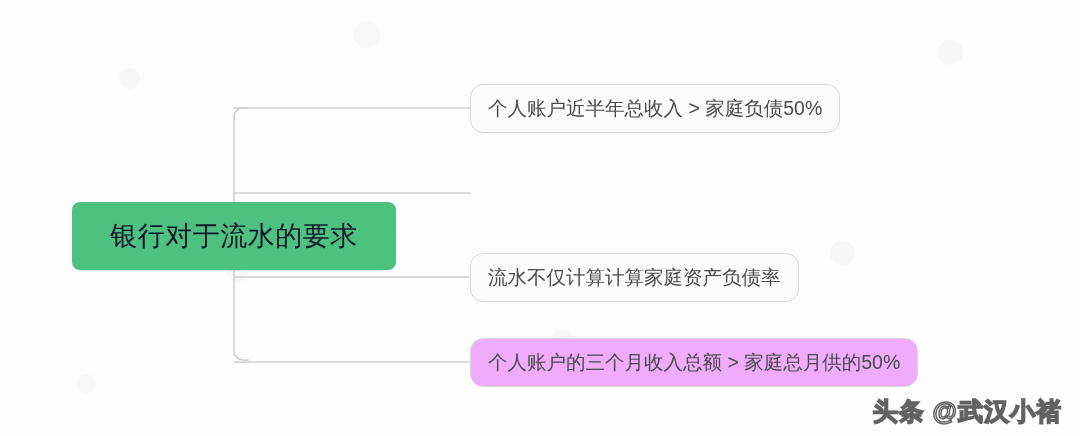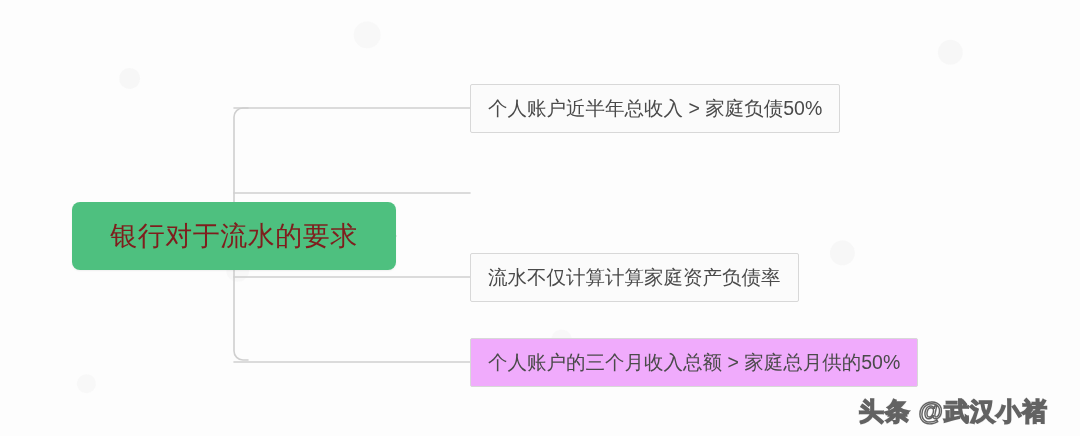--- a/index.html
+++ b/index.html
@@ -69,40 +69,40 @@
     color: #ffffff;
     font-size: 27px;
     letter-spacing: .5px;
     line-height: 1;
   }
 
   
   .branch-node {
     background: #fbfbfb;
     border: 1px solid #d8d8d8;
-    border-radius: 2px;
+    border-radius: 13px;
     padding: 6px 17px;
     height: 49px;
     text-align: center;
   }
   .branch-node .mm-label {
     color: #4a4a4a;
     font-size: 19.5px;
     line-height: 1;
   }
 
   #branch-node-1 { left: 470px; top: 84px;  }
   #branch-node-2 { left: 470px; top: 169px; }
   #branch-node-3 { left: 470px; top: 253px; }
   #branch-node-4 { left: 470px; top: 338px; }
 
   
   #watermark {
     position: absolute;
-    right: 32px;
+    right: 18px;
     bottom: 8px;
     font-size: 25px;
     font-weight: bold;
     letter-spacing: 1px;
     color: #ffffff;
     -webkit-text-stroke: 1.4px #5a5a5a;
     text-shadow:
        1px  1px 0 #efefef,
       -1px -1px 0 #efefef;
     opacity: .95;
@@ -126,21 +126,21 @@
       <path d="M234 108 H470" stroke="#cfcfcf"></path>
       <path d="M234 193 H470" stroke="#cfcfcf"></path>
       <path d="M234 277 H470" stroke="#cfcfcf"></path>
       <path d="M234 362 H470" stroke="#cfcfcf"></path>
 
       <path d="M396 236 H234" stroke="#cfcfcf"></path>
     </g>
   </svg>
 
   <div class="mm-node" id="root-node" style="--root-bg: #4ec07f;">
-    <span class="mm-label" style="color: #7f1d1d;">银行对于流水的要求</span>
+    <span class="mm-label" style="color: #0f172a;">银行对于流水的要求</span>
   </div>
 
   <div class="mm-node branch-node" id="branch-node-1" style="border-color: rgb(216, 216, 216); background: rgb(251, 251, 251);">
     <span class="mm-label">个人账户近半年总收入 &gt; 家庭负债50%</span>
   </div>
 
 
   <div class="mm-node branch-node" id="branch-node-3" style="border-color: rgb(216, 216, 216); background: rgb(251, 251, 251);">
     <span class="mm-label">流水不仅计算计算家庭资产负债率</span>
   </div>

